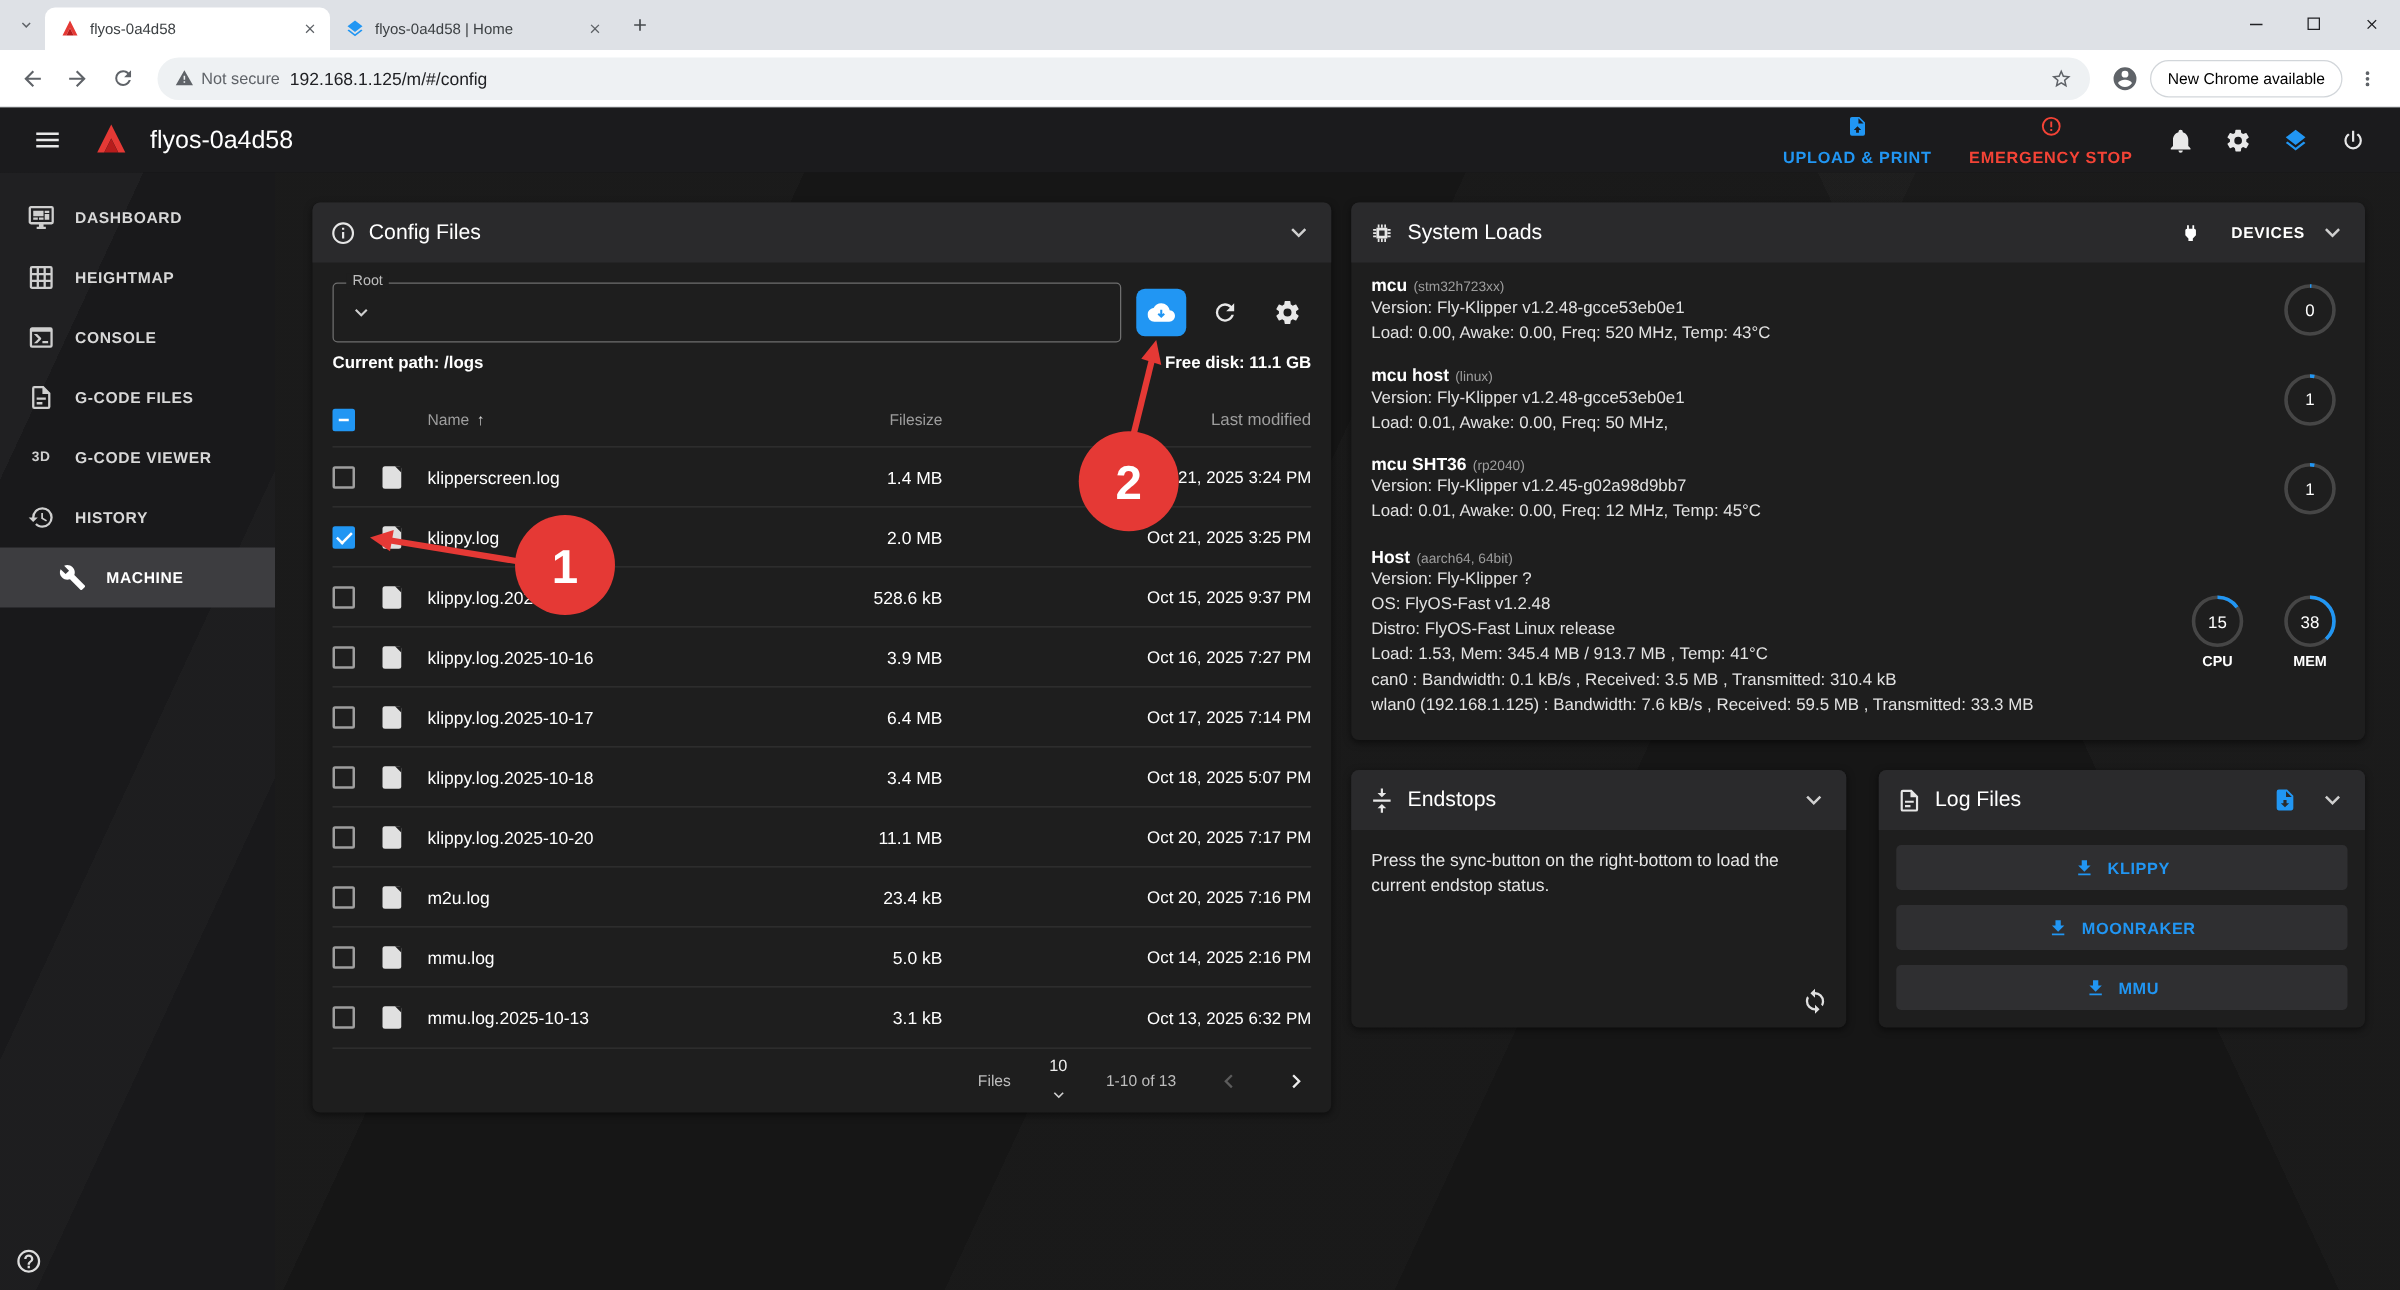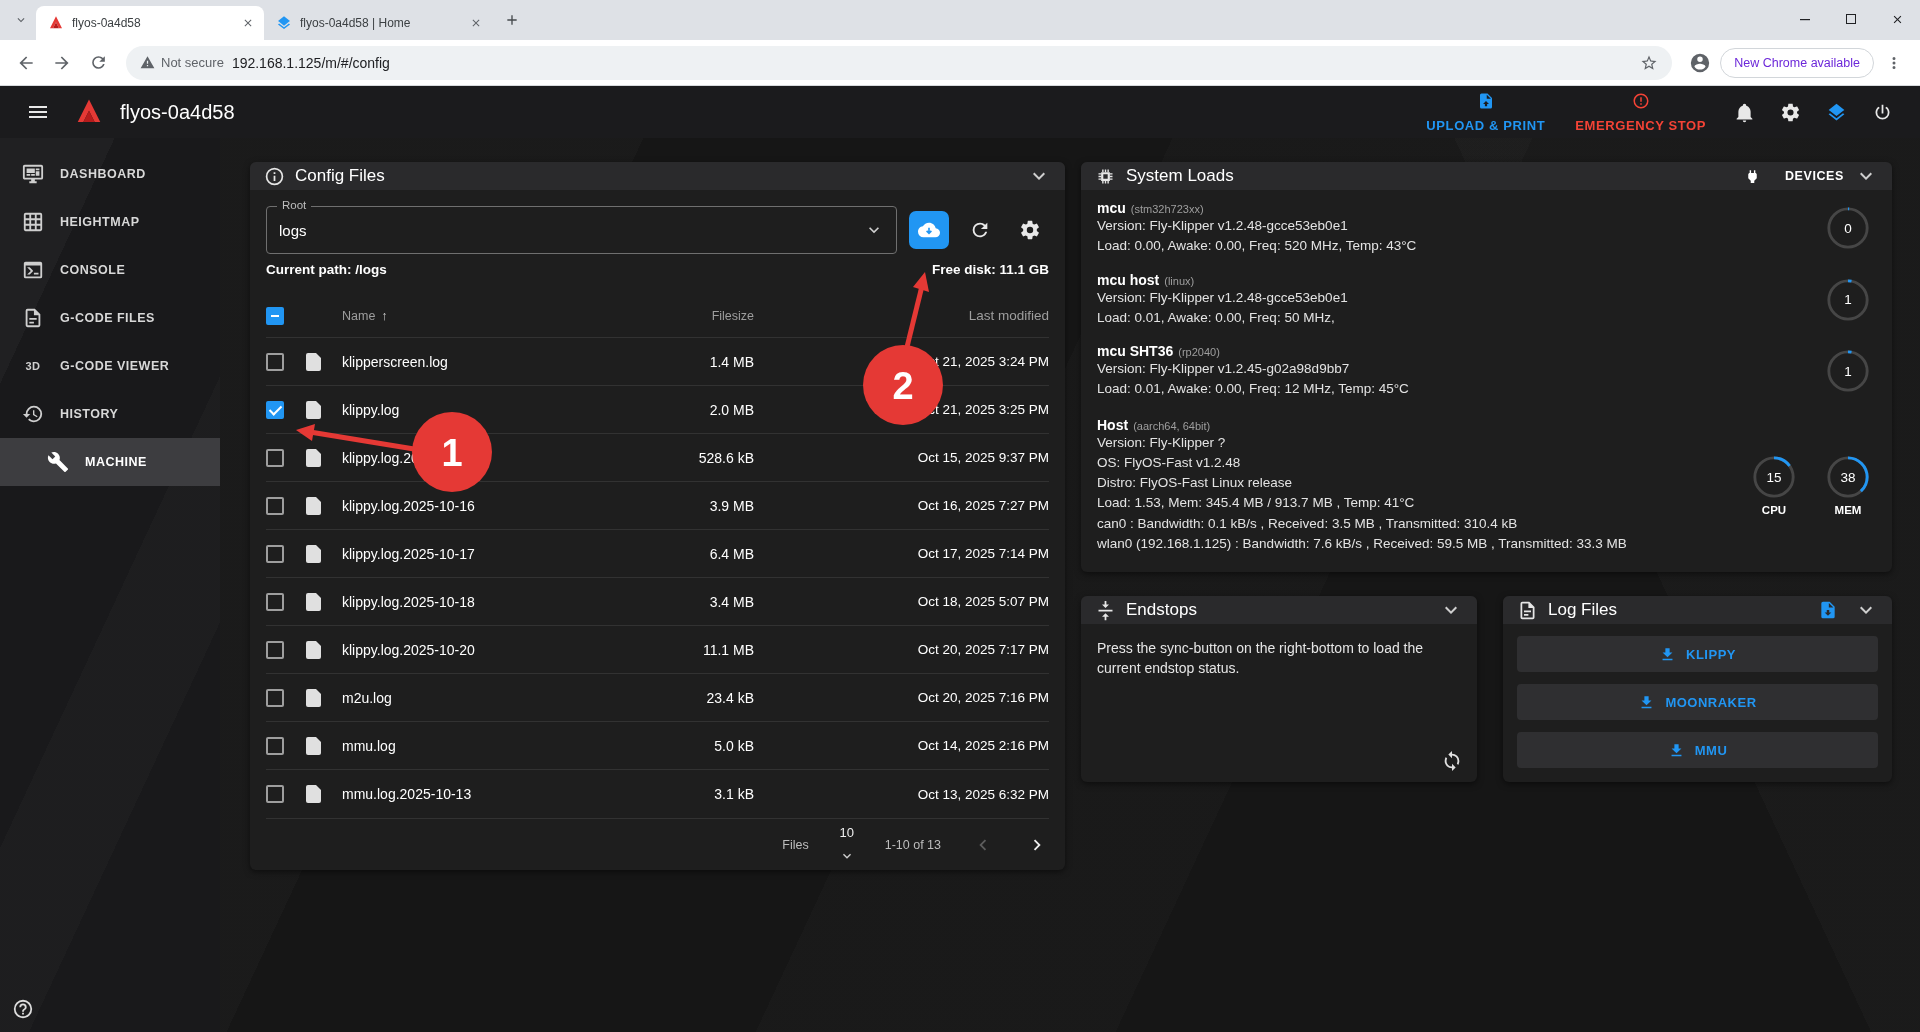--- a/index.html
+++ b/index.html
@@ -21,21 +21,21 @@
   .new-tab{width:27px;height:27px;margin:0 0 7px 6px;display:flex;align-items:center;justify-content:center;color:#45494d;}
   .win-controls{margin-left:auto;display:flex;align-self:flex-start;}
   .win-btn{width:46px;height:38px;display:flex;align-items:center;justify-content:center;color:#202124;}
   .restore-box{width:10px;height:10px;border:1px solid #202124;}
 
   .chrome-toolbar{height:46px;background:#fff;display:flex;align-items:center;padding:0 10px;gap:4px;border-bottom:1px solid #d7dadd;}
   .nav-btn{width:32px;height:32px;border-radius:50%;display:flex;align-items:center;justify-content:center;color:#5f6368;}
   .omnibox{flex:1;height:34px;background:#eef1f3;border-radius:17px;display:flex;align-items:center;padding:0 14px;gap:8px;margin:0 8px;}
   .sec-label{color:#5f6368;font-size:13px;display:flex;align-items:center;gap:6px;white-space:nowrap;}
   .url-text{color:#202124;font-size:14px;flex:1;}
-  .update-pill{height:30px;border:1px solid #d2d6da;border-radius:15px;padding:0 13px;font-size:12.5px;color:#6d28d9;display:flex;align-items:center;background:#fff;white-space:nowrap;}
+  .update-pill{height:30px;border:1px solid #d2d6da;border-radius:15px;padding:0 13px;font-size:12.5px;color:#000000;display:flex;align-items:center;background:#fff;white-space:nowrap;}
 
   
   .appbar{height:52px;background:#1b1b1d;display:flex;align-items:center;padding:0 18px;gap:16px;}
   .apptitle{font-size:20px;color:#fff;font-weight:500;}
   .appbar-right{margin-left:auto;display:flex;align-items:center;gap:6px;}
   .txtbtn{display:flex;align-items:center;gap:8px;font-size:13px;font-weight:700;letter-spacing:.6px;padding:8px 12px;border-radius:4px;background:none;border:none;font-family:inherit;cursor:pointer;flex-direction:column;}
   .txtbtn.blue{color:var(--blue);}
   .txtbtn.red{color:var(--red);}
   .iconbtn{width:40px;height:40px;display:flex;align-items:center;justify-content:center;color:#e8e8e8;background:none;border:none;cursor:pointer;}
 
@@ -46,21 +46,21 @@
   .side-item.active{background:#3d3d40;color:#fff;padding-left:47px;}
   .sicon{width:22px;height:22px;fill:#cfcfcf;flex:none;}
   .s3d{width:22px;font-size:11px;font-weight:700;color:#cfcfcf;text-align:center;flex:none;}
   .help-btn{position:absolute;left:12px;bottom:12px;color:#ddd;background:none;border:none;cursor:pointer;}
 
   .main{flex:1;display:flex;gap:16px;padding:24px 28px 0 30px;position:relative;background-color:#161616;
     background-image:linear-gradient(115deg, rgba(255,255,255,.02) 0 20%, transparent 20% 45%, rgba(255,255,255,.015) 45% 62%, transparent 62%),
                      linear-gradient(245deg, rgba(255,255,255,.018) 0 22%, transparent 22%);}
 
   .card{background:var(--card);border-radius:6px;box-shadow:0 2px 6px rgba(0,0,0,.5);}
-  .card-head{height:28px;background:var(--card-head);display:flex;align-items:center;gap:10px;padding:0 14px;border-radius:6px 6px 0 0;}
+  .card-head{height:48px;background:var(--card-head);display:flex;align-items:center;gap:10px;padding:0 14px;border-radius:6px 6px 0 0;}
   .card-title{font-size:17px;font-weight:500;color:#fff;white-space:nowrap;}
   .head-ic{width:21px;height:21px;fill:#e6e6e6;flex:none;}
   .chev{width:24px;height:24px;fill:#cfcfcf;flex:none;}
   .ml-auto{margin-left:auto;}
 
   
   .cfg-card{width:815px;flex:none;align-self:flex-start;}
   .controls{display:flex;align-items:center;margin:16px 16px 8px;gap:12px;}
   .root-field{flex:1;height:48px;border:1px solid #6f6f6f;border-radius:4px;position:relative;display:flex;align-items:center;padding:0 12px;cursor:pointer;}
   .root-label{position:absolute;top:-8px;left:10px;background:var(--card);padding:0 5px;font-size:11.5px;color:#bdbdbd;}
@@ -320,21 +320,20 @@
           </svg>
         <span class="card-title">Config Files</span>
         <svg class="chev ml-auto" viewBox="0 0 24 24">
             <path d="M7.41,8.58L12,13.17L16.59,8.58L18,10L12,16L6,10L7.41,8.58Z"></path>
           </svg>
       </div>
 
       <div class="controls">
         <div class="root-field">
           <span class="root-label">Root</span>
-          <span class="root-value">logs</span>
           <svg width="20" height="20" viewBox="0 0 24 24" fill="#cfcfcf">
               <path d="M7.41,8.58L12,13.17L16.59,8.58L18,10L12,16L6,10L7.41,8.58Z"></path>
             </svg>
         </div>
         <button class="cloudbtn">
           <svg width="22" height="22" viewBox="0 0 24 24">
               <path fill="#fff" d="M19.35,10.03C18.67,6.59 15.64,4 12,4C9.11,4 6.6,5.64 5.35,8.03C2.34,8.36 0,10.9 0,14A6,6 0 0,0 6,20H19A5,5 0 0,0 24,15C24,12.36 21.95,10.22 19.35,10.03Z"></path>
               <path d="M12 9.5 L12 15.5 M9.4 13 L12 15.6 L14.6 13" stroke="#2196f3" stroke-width="1.8" fill="none"></path>
             </svg>
         </button>

